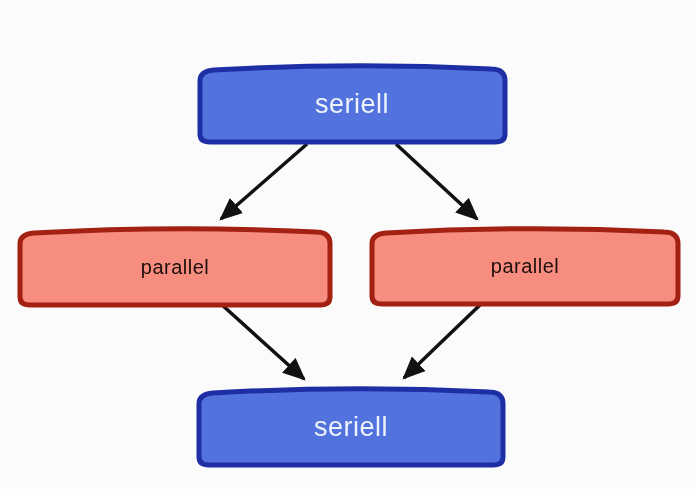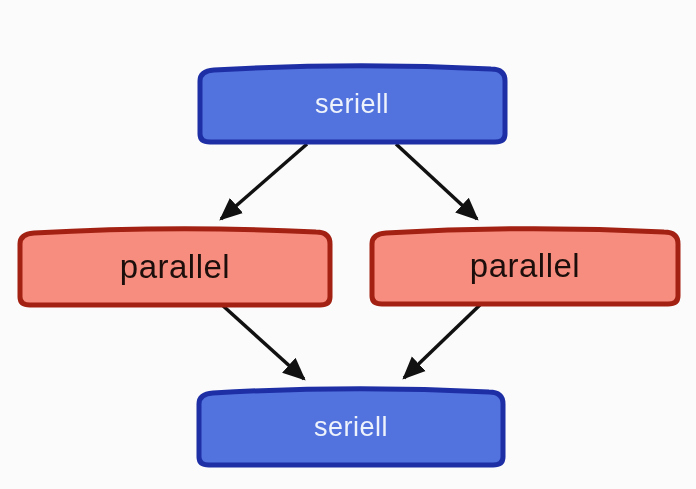--- a/index.html
+++ b/index.html
@@ -44,21 +44,21 @@
     white-space: nowrap;
     pointer-events: none;
   }
   .seriell-label {
     color: var(--seriell-text, #edf2fb);
     font-size: 27px;
     letter-spacing: 0.5px;
   }
   .parallel-label {
     color: var(--parallel-text, #1c0e0b);
-    font-size: 33px;
+    font-size: 20px;
     letter-spacing: 0.5px;
   }
 </style>
 </head>
 <body>
 
 <div id="stage">
 
   <svg id="diagram-svg" width="696" height="489" viewBox="0 0 696 489">
     <defs>

